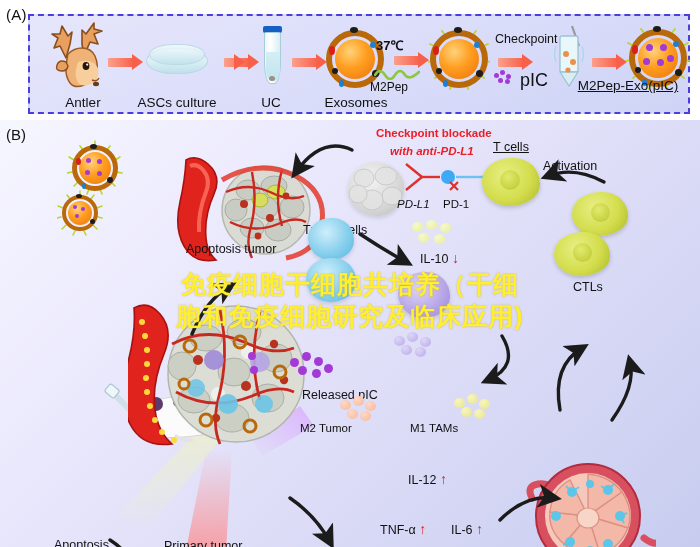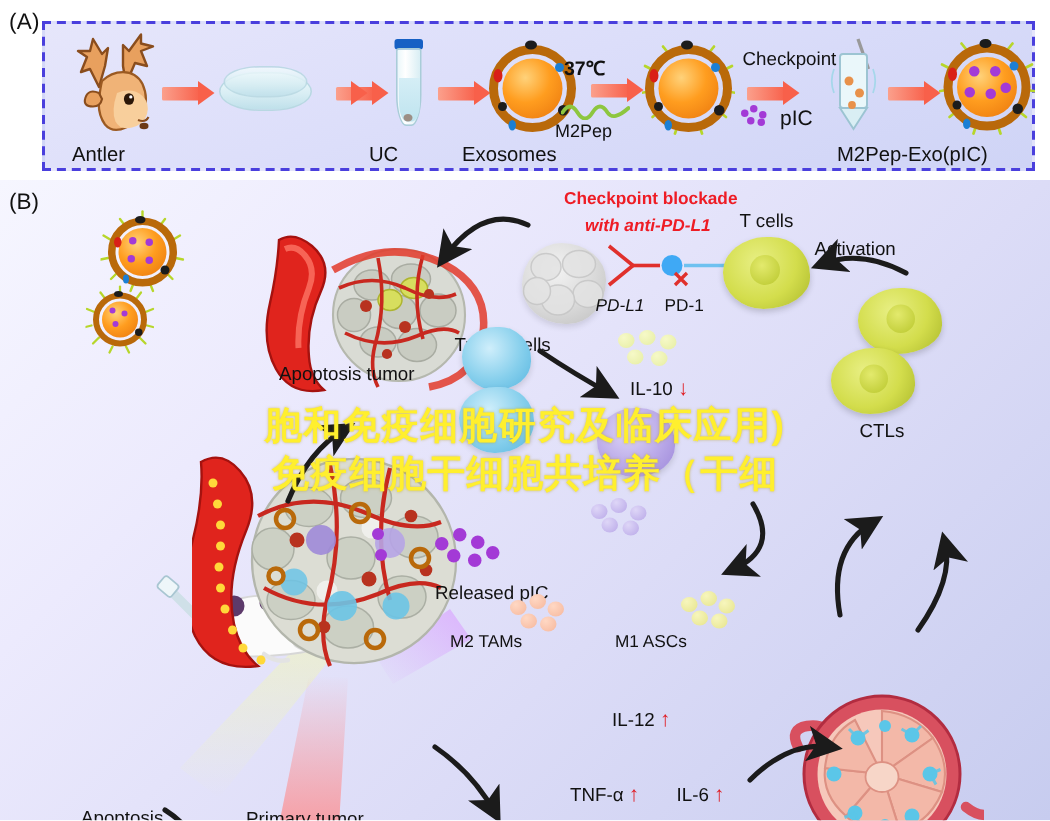--- a/index.html
+++ b/index.html
@@ -33,21 +33,21 @@
     left: 28px; top: 14px;
     width: 662px; height: 100px;
     border: 2.5px dashed #4a3fdd;
     background: linear-gradient(160deg,#e6e6fb 0%, #dcdefa 45%, #cfd4f6 100%);
   }
   .a-label {
     position: absolute;
     font-size: 13.5px;
     color: #111;
     white-space: nowrap;
-    text-align: left;
+    text-align: center;
   }
   .a-arrow {
     position: absolute;
     height: 9px;
     background: linear-gradient(90deg,#fba08c,#f8604a);
     border-radius: 1px;
   }
   .a-arrow::after {
     content: "";
     position: absolute;
@@ -275,21 +275,21 @@
 
     <div class="a-label" style="left:495px; top:32px; font-size:12.5px;">Checkpoint</div>
     <div class="a-arrow" style="left:498px; top:58px; width:26px;"></div>
     <div style="position:absolute;left:494px;top:70px;width:22px;height:14px;">
       <div class="pic-dot" style="left:0px;top:3px;width:5px;height:5px;"></div>
       <div class="pic-dot" style="left:6px;top:0px;width:5px;height:5px;"></div>
       <div class="pic-dot" style="left:12px;top:4px;width:5px;height:5px;"></div>
       <div class="pic-dot" style="left:4px;top:8px;width:5px;height:5px;"></div>
       <div class="pic-dot" style="left:11px;top:9px;width:5px;height:5px;"></div>
     </div>
-    <div class="a-label" style="left:520px; top:70px; font-size:14px;">pIC</div>
+    <div class="a-label" style="left:520px; top:70px; font-size:18px;">pIC</div>
 
     <div style="position:absolute;left:552px;top:24px;">
       <svg width="34" height="66" viewBox="0 0 34 66">
         <path d="M20 2 L27 22" stroke="#999" stroke-width="2.2" fill="none"></path>
         <rect x="8" y="12" width="18" height="36" rx="2" fill="#eaf7fa" stroke="#9cc4d2" stroke-width="1.3"></rect>
         <path d="M8 48 L17 62 L26 48 Z" fill="#d9eef4" stroke="#9cc4d2" stroke-width="1.3"></path>
         <circle cx="14" cy="30" r="3" fill="#e8914a"></circle>
         <circle cx="21" cy="38" r="3" fill="#e8914a"></circle>
         <circle cx="16" cy="46" r="2.6" fill="#e8914a"></circle>
         <g stroke="#9ed7e8" stroke-width="1.2" fill="none" opacity=".85">
@@ -326,23 +326,24 @@
       <div class="pic-dot" style="left:41px;top:29px;width:7px;height:7px;"></div>
       <div class="exo-dot" style="left:27px;top:0px;width:8px;height:6px;background:#1c1c1c;"></div>
       <div class="exo-dot" style="left:6px;top:19px;width:6px;height:9px;background:#d91f18;"></div>
       <div class="exo-dot" style="left:9px;top:41px;width:6px;height:6px;background:#1c1c1c;"></div>
       <div class="exo-dot" style="left:49px;top:43px;width:7px;height:7px;background:#1c1c1c;"></div>
       <div class="exo-dot" style="left:16px;top:53px;width:5px;height:7px;background:#1b7fd4;"></div>
       <div class="exo-dot" style="left:47px;top:15px;width:6px;height:6px;background:#1b7fd4;"></div>
     </div>
 
     <div class="a-label" style="left:48px;  top:95px; width:70px;">Antler</div>
+    <div class="a-label" style="left:122px; top:95px; width:110px;">ASCs culture</div>
     <div class="a-label" style="left:246px; top:95px; width:50px;">UC</div>
     <div class="a-label" style="left:308px; top:95px; width:96px;">Exosomes</div>
-    <div class="a-label" style="left:558px; top:95px; width:140px;">M2Pep-Exo(pIC)</div>
+    <div class="a-label" style="left:558px; top:78px; width:140px;text-decoration:underline;">M2Pep-Exo(pIC)</div>
   </div>
 
   <div id="panel-b">
     <div id="panel-b-tag">(B)</div>
 
     <svg id="b-beams" viewBox="0 0 700 427">
       <defs>
         <linearGradient id="beamY" x1="0" y1="0" x2="0" y2="1">
           <stop offset="0%" stop-color="#f7ff9a" stop-opacity=".85"></stop>
           <stop offset="100%" stop-color="#f7ff9a" stop-opacity="0"></stop>
@@ -493,21 +494,21 @@
       <path d="M22 17 L40 17" stroke="#e0302c" stroke-width="2.4"></path>
       <circle cx="48" cy="17" r="7" fill="#3fa9f5"></circle>
       <path d="M56 17 L84 17" stroke="#6ec1f0" stroke-width="2.4"></path>
       <path d="M50 22 l8 8 M58 22 l-8 8" stroke="#e0302c" stroke-width="2.2"></path>
     </svg>
     <div class="b-label sm" style="left:397px; top:78px;font-style:italic;">PD-L1</div>
     <div class="b-label sm" style="left:443px; top:78px;">PD-1</div>
 
     <div class="tcell" style="left:482px; top:38px; width:58px; height:48px;"></div>
     <div class="tcell-nuc" style="left:500px; top:50px; width:20px; height:20px;"></div>
-    <div class="b-label" style="left:493px; top:20px;">T cells</div>
+    <div class="b-label" style="left:493px; top:20px;text-decoration:underline;">T cells</div>
 
     <div class="b-label" style="left:543px; top:39px;">Activation</div>
     <div class="tcell" style="left:572px; top:72px; width:56px; height:44px;"></div>
     <div class="tcell-nuc" style="left:591px; top:83px; width:19px; height:19px;"></div>
     <div class="tcell" style="left:554px; top:112px; width:56px; height:44px;"></div>
     <div class="tcell-nuc" style="left:573px; top:123px; width:19px; height:19px;"></div>
     <div class="b-label" style="left:573px; top:160px;">CTLs</div>
 
     <div style="position:absolute;left:410px;top:100px;width:50px;height:28px;">
       <div class="cyto-dot" style="left:2px;  top:2px;  width:11px;height:10px;background:radial-gradient(circle at 35% 30%,#f6f9c8,#e6eda2);"></div>
@@ -518,23 +519,23 @@
     </div>
     <div class="b-label" style="left:420px; top:130px;text-align:center;">
       <span>IL-10</span>
       <span class="down-arrow">↓</span>
     </div>
 
     <div class="mac-blue" style="left:308px; top:98px; width:46px; height:42px;"></div>
     <div class="mac-blue" style="left:306px; top:138px; width:50px; height:44px;"></div>
 
     <div class="mac-purple" style="left:398px; top:152px; width:52px; height:46px;"></div>
-    <div class="b-label sm" style="left:300px; top:302px;">M2 TAMs</div>
-
-    <div class="b-label sm" style="left:410px; top:302px;">M1 ASCs</div>
+    <div class="b-label sm" style="left:300px; top:302px;">M2 Tumor</div>
+
+    <div class="b-label sm" style="left:410px; top:302px;">M1 TAMs</div>
 
     <div style="position:absolute;left:128px;top:180px;width:190px;height:150px;">
       <svg width="190" height="150" viewBox="0 0 190 150">
         <path d="M6 8 q14 -8 26 6 q14 16 4 40 q-14 34 -8 62 q4 18 16 28 q-30 4 -42 -20 q-12 -26 -2 -62 q8 -30 6 -54 z" fill="#e0241d" stroke="#a5120f" stroke-width="1.6"></path>
         <g fill="#ffd83a">
           <circle cx="14" cy="22" r="3"></circle>
             <circle cx="17" cy="36" r="3"></circle>
             <circle cx="19" cy="50" r="3"></circle>
           <circle cx="19" cy="64" r="3"></circle>
             <circle cx="18" cy="78" r="3"></circle>
@@ -586,21 +587,21 @@
             <circle cx="78" cy="120" r="6"></circle>
           <circle cx="122" cy="126" r="6"></circle>
             <circle cx="56" cy="84" r="5"></circle>
         </g>
       </svg>
     </div>
     <div class="b-label" style="left:164px; top:419px;">Primary tumor</div>
 
     <div class="b-label" style="left:54px; top:418px;">Apoptosis</div>
 
-    <div class="b-label" style="left:290px; top:268px;">Released pIC</div>
+    <div class="b-label" style="left:302px; top:268px;">Released pIC</div>
     <div style="position:absolute;left:290px;top:232px;width:48px;height:28px;">
       <div class="pic-dot" style="left:0px;  top:6px;  width:9px;height:9px;"></div>
       <div class="pic-dot" style="left:12px; top:0px;  width:9px;height:9px;"></div>
       <div class="pic-dot" style="left:24px; top:5px;  width:9px;height:9px;"></div>
       <div class="pic-dot" style="left:8px;  top:14px; width:9px;height:9px;"></div>
       <div class="pic-dot" style="left:22px; top:17px; width:9px;height:9px;"></div>
       <div class="pic-dot" style="left:34px; top:12px; width:9px;height:9px;"></div>
     </div>
     <div style="position:absolute;left:248px;top:232px;width:30px;height:26px;">
       <div class="pic-dot" style="left:0px;  top:0px; width:8px;height:8px;"></div>
@@ -702,17 +703,17 @@
 
         <path d="M290 378 q26 18 40 44"></path>
 
         <path d="M382 498 q30 -14 52 -8"></path>
 
         <path d="M110 420 q22 14 24 34"></path>
       </g>
     </svg>
 
     <div id="watermark">
+      <div>免疫细胞干细胞共培养（干细</div>
       <div>胞和免疫细胞研究及临床应用)</div>
-      <div>免疫细胞干细胞共培养（干细</div>
     </div>
   </div>
 </div>
 
 </body></html>

